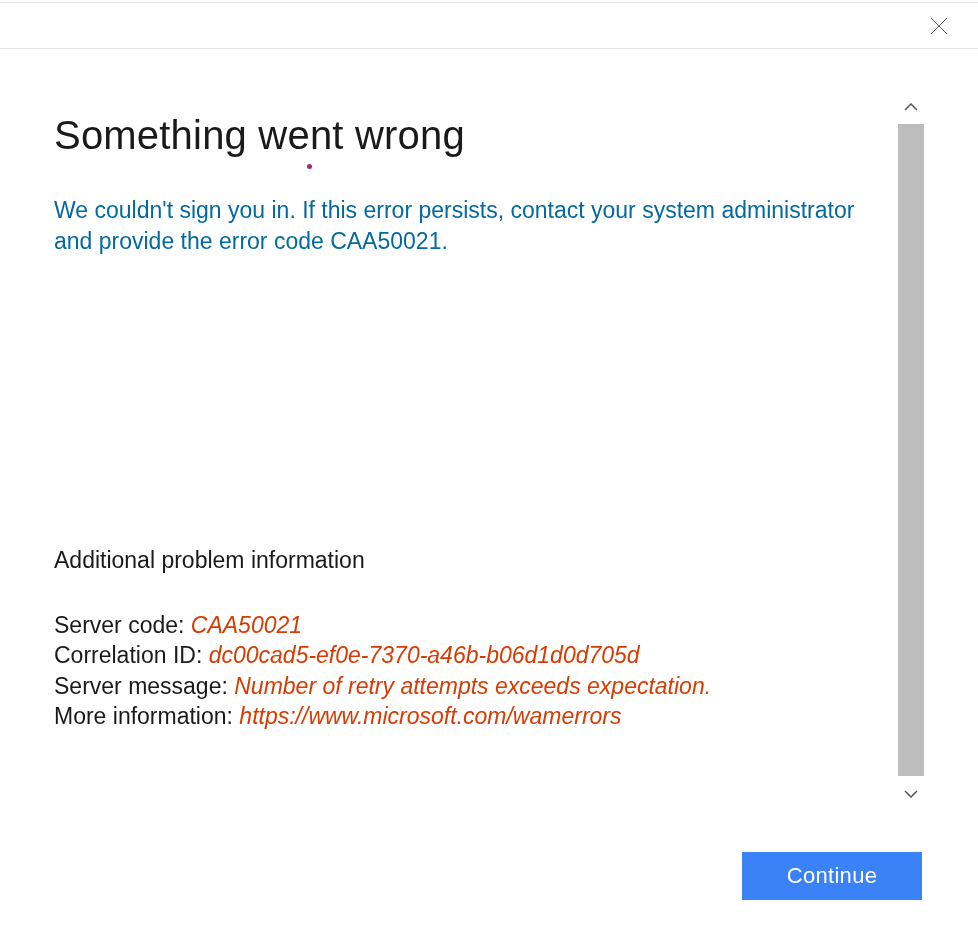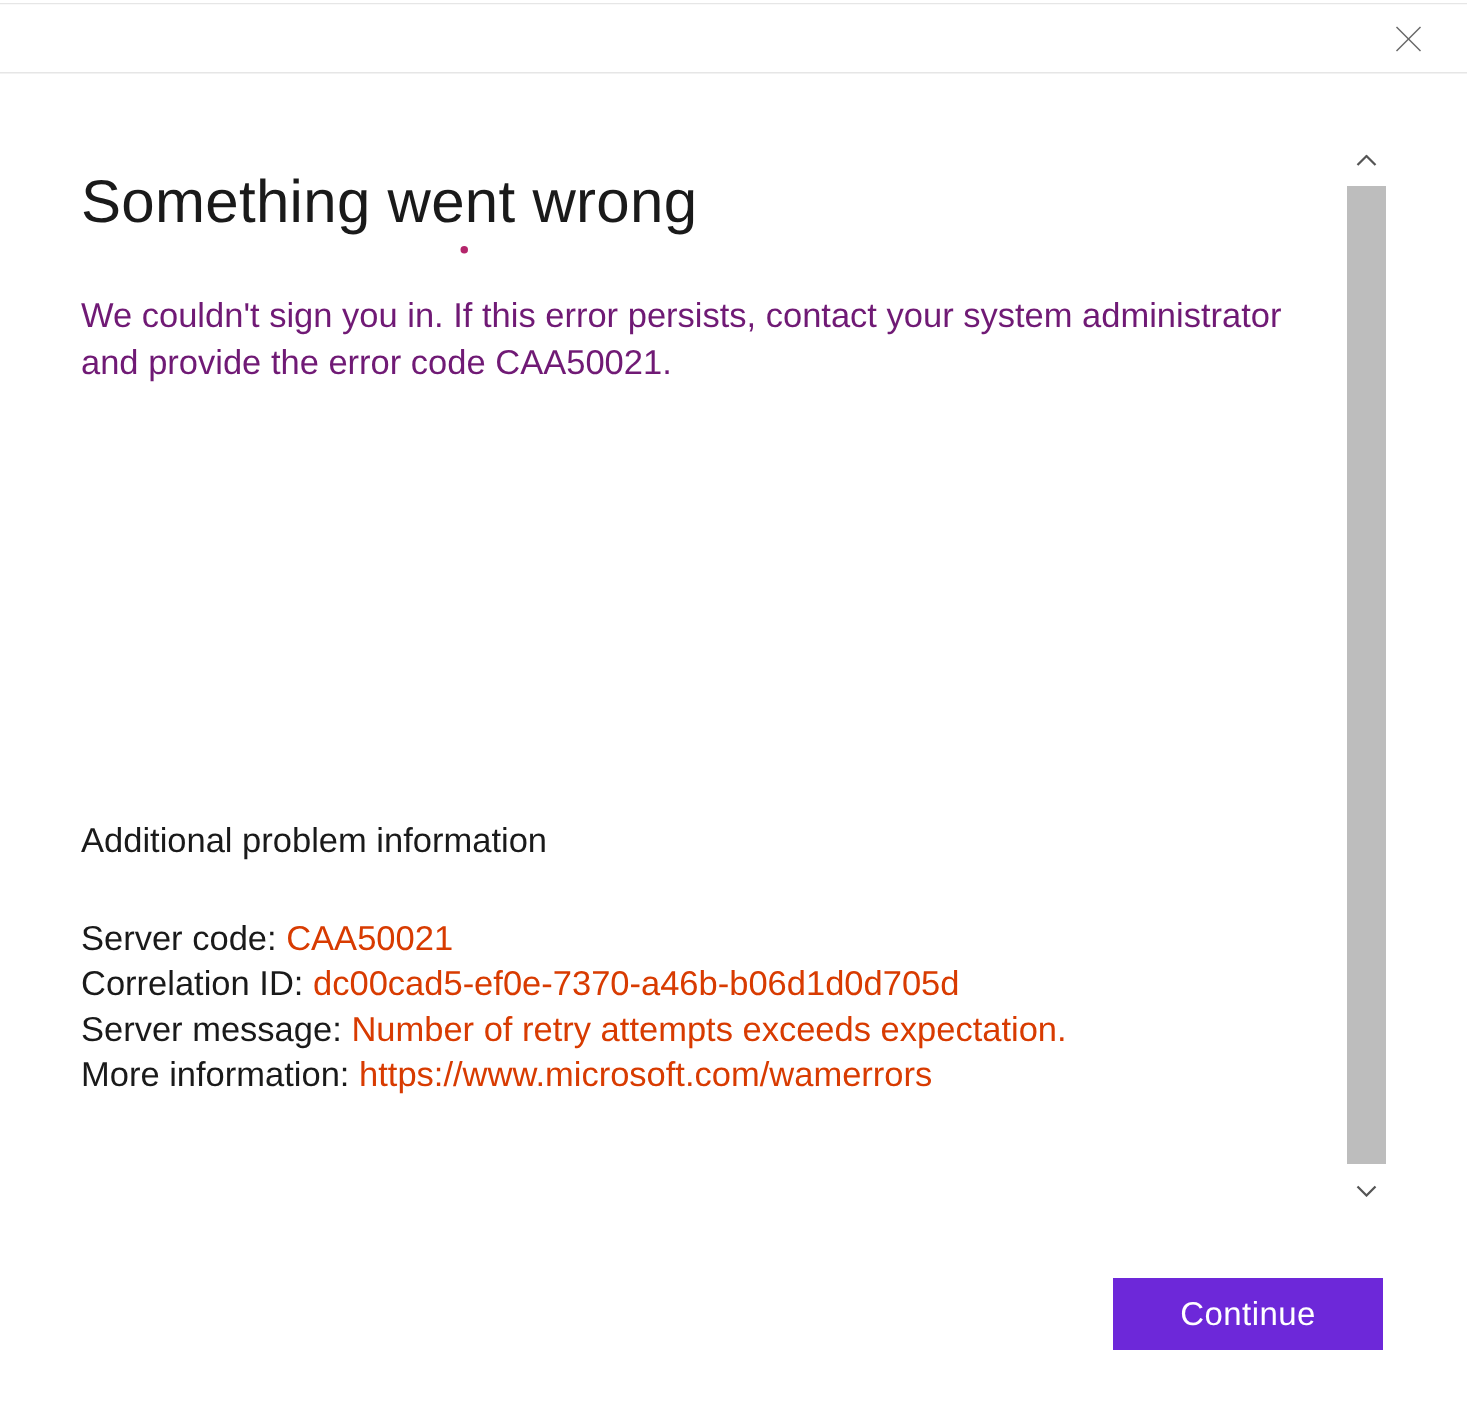--- a/index.html
+++ b/index.html
@@ -86,21 +86,21 @@
       font-size: 40px;
       font-weight: 300;
       color: #1a1a1a;
       letter-spacing: 0.2px;
       margin-bottom: 34px;
       line-height: 1.3;
     }
     .description {
       font-size: 23px;
       font-weight: 400;
-      color: #701a75;
+      color: #0369a1;
       line-height: 1.35;
       max-width: 820px;
     }
     .spacer {
       height: 290px;
     }
     .additional-heading {
       font-size: 23px;
       font-weight: 400;
       color: #1a1a1a;
@@ -108,28 +108,29 @@
     }
     .details {
       font-size: 23px;
       line-height: 1.32;
     }
     .details .row {
       color: #1a1a1a;
     }
     .details .row .value {
       color: #d83b01;
+      font-style: italic;
     }
     .continue-btn {
       position: absolute;
       right: 56px;
       bottom: 48px;
       width: 180px;
       height: 48px;
-      background: #6d28d9;
+      background: #3b82f6;
       color: #ffffff;
       font-size: 22px;
       font-weight: 400;
       border: none;
       cursor: pointer;
       font-family: inherit;
       display: flex;
       align-items: center;
       justify-content: center;
       letter-spacing: 0.3px;

